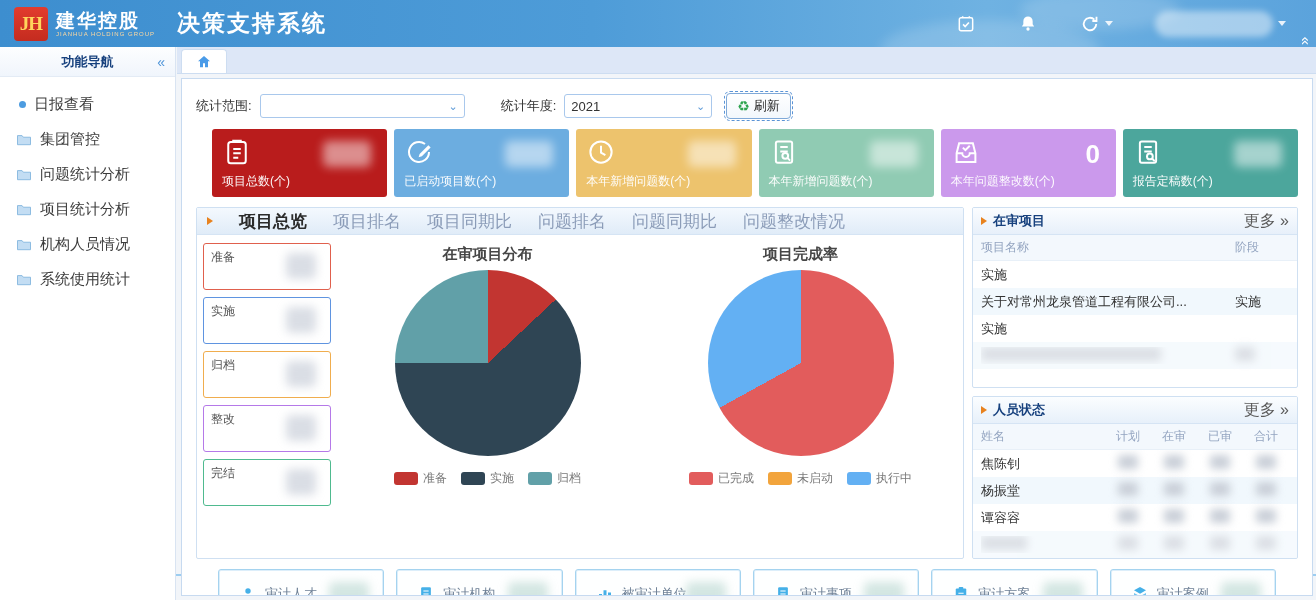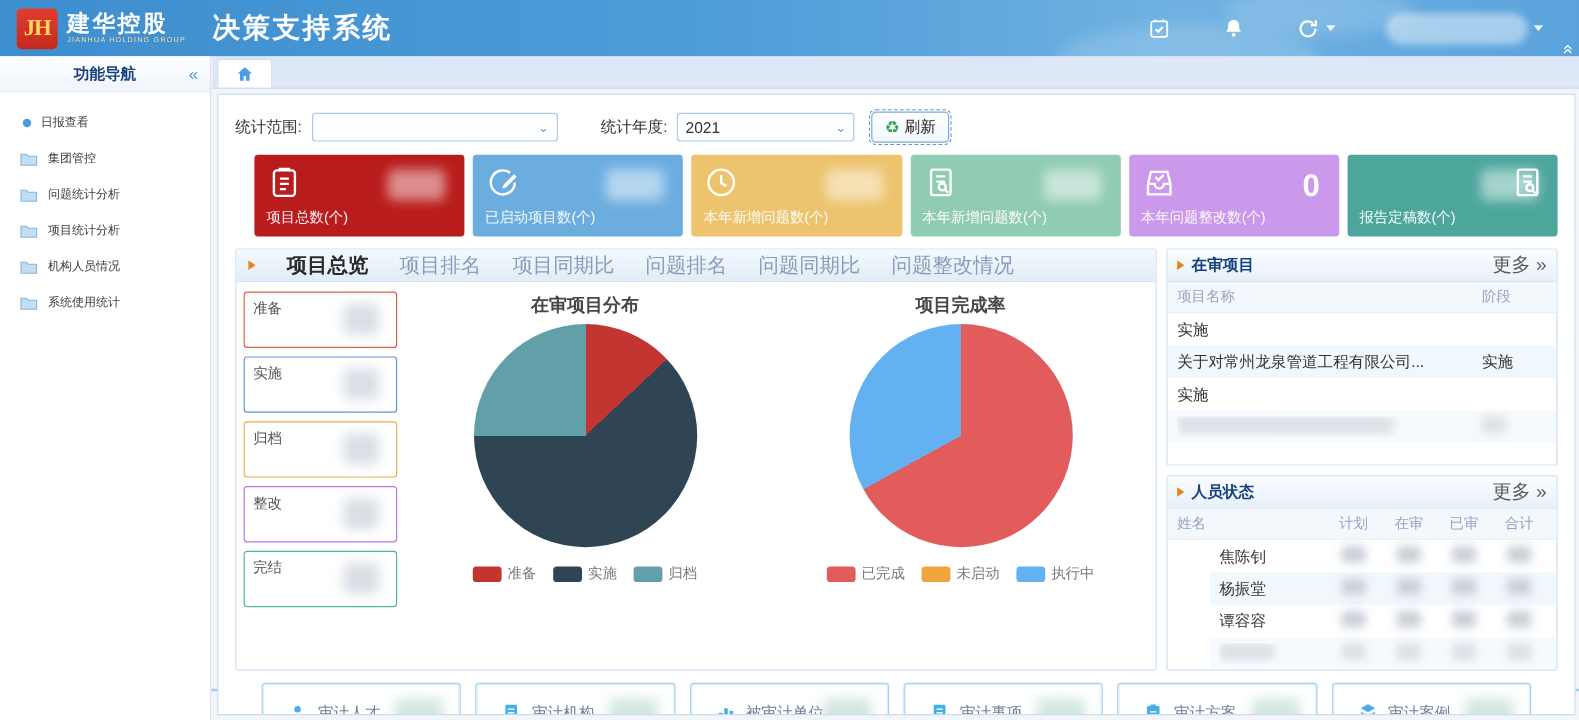--- a/index.html
+++ b/index.html
@@ -28,21 +28,21 @@
   .user-blur { width:118px; height:26px; border-radius:13px; background:rgba(255,255,255,.45); filter:blur(3px); }
   .collapse-up { position:absolute; right:6px; bottom:0px; color:#fff; font-size:15px; transform:rotate(90deg); cursor:pointer; line-height:12px; }
 
   
   .sidebar { position:absolute; left:0; top:47px; width:176px; height:553px; background:#fff; border-right:1px solid #d9e4f2; }
   .side-head { height:30px; display:flex; align-items:center; justify-content:center; position:relative;
     background:linear-gradient(180deg,#fdfeff,#f0f5fc); border-bottom:1px solid #e3ebf5; }
   .side-head-title { color:#17417e; font-weight:bold; font-size:13px; }
   .side-collapse { position:absolute; right:10px; color:#4f94d8; font-size:14px; cursor:pointer; }
   .side-menu { list-style:none; padding:10px 0 0 0; }
-  .side-item { display:flex; align-items:center; gap:8px; padding:8px 0 8px 16px; cursor:pointer; color:#3c3c3c; font-size:10px; }
+  .side-item { display:flex; align-items:center; gap:8px; padding:8px 0 8px 16px; cursor:pointer; color:#3c3c3c; font-size:15px; }
   .dot { width:7px; height:7px; border-radius:50%; background:#4d9ce0; margin-left:3px; }
   .folder-ico { width:16px; height:13px; flex:0 0 auto; }
 
   
   .main { position:absolute; left:177px; top:47px; width:1139px; height:553px; }
   .tabstrip { height:27px; background:#dde7f7; border-bottom:1px solid #cdddf1; display:flex; align-items:flex-end; padding-left:4px; }
   .hometab { width:46px; height:24px; background:#fff; border:1px solid #cdddf1; border-bottom:none;
     border-radius:4px 4px 0 0; display:flex; align-items:center; justify-content:center; cursor:pointer; }
   .content { position:absolute; left:4px; top:31px; right:3px; bottom:4px; background:#fff; border:1px solid #c7daf0; padding:8px 14px 6px 14px; overflow:hidden; }
 
@@ -96,21 +96,21 @@
   .panel-title { font-size:13px; font-weight:bold; color:#17417e; }
   .more { margin-left:auto; font-size:16px; color:#5a5a5a; cursor:pointer; }
   .tbl-head { display:flex; height:26px; align-items:center; background:#f3f8fd; color:#93a4c0; font-size:12px; padding:0 8px; border-bottom:1px solid #e8f0f8; }
   .tbl-row { display:flex; height:27px; align-items:center; font-size:13px; color:#333; padding:0 8px; }
   .tbl-row:nth-child(even) { background:#f1f8fd; }
   .col-name { flex:1; overflow:hidden; white-space:nowrap; text-overflow:ellipsis; }
   .col-stage { width:54px; }
   .col-s { width:46px; text-align:center; position:relative; }
   .cell-blob { display:inline-block; width:20px; height:14px; border-radius:3px; background:#c9cfd8; filter:blur(4px); }
   .proj-body { height:126px; overflow:hidden; }
-  .staff-body { height:108px; overflow:hidden;margin-left:35px; }
+  .staff-body { height:108px; overflow:hidden; }
   .partial-row { opacity:.65; }
 
   
   .bottom-btns { display:flex; gap:12px; margin-top:10px; padding:0 22px; }
   .bbtn { flex:1; height:50px; border:1px solid #a5d3ef; box-shadow:0 0 0 1px #dceefa inset; border-radius:3px;
     background:linear-gradient(180deg,#feffff 55%,#daeefb); display:flex; align-items:center; gap:8px;
     padding-left:20px; cursor:pointer; position:relative; }
   .bbtn-label { font-size:13px; color:#6e8096; }
   .bbtn .blob { right:14px; top:12px; width:40px; height:26px; background:rgba(160,200,190,.45); }
   .bbtn-icon { width:18px; height:18px; }
@@ -269,21 +269,21 @@
         </div>
         <div class="card" style="background-color: rgb(203, 153, 236);">
           <svg class="card-icon" viewBox="0 0 24 24" fill="none" stroke="#fff" stroke-width="1.6">
             <path d="M4.5 13l2-8h11l2 8v7h-15z"></path>
               <path d="M4.5 13h4.5a3 3 0 0 0 6 0h4.5"></path>
               <path d="M9.5 8.5l2 2 3.5-3.5"></path>
           </svg>
           <div class="card-value">0</div>
           <div class="card-label">本年问题整改数(个)</div>
         </div>
-        <div class="card" style="background-color: rgb(76, 166, 156); text-align: right;">
+        <div class="card" style="background-color: rgb(76, 166, 156);">
           <svg class="card-icon" viewBox="0 0 24 24" fill="none" stroke="#fff" stroke-width="1.6">
             <rect x="5.5" y="3.5" width="13" height="17" rx="1.5"></rect>
               <path d="M9 8h6M9 11.5h6"></path>
               <circle cx="13.5" cy="15.5" r="2.3"></circle>
               <path d="M15.2 17.2l2.2 2.2"></path>
           </svg>
           <div class="blob"></div>
           <div class="card-value"></div>
           <div class="card-label">报告定稿数(个)</div>
         </div>

